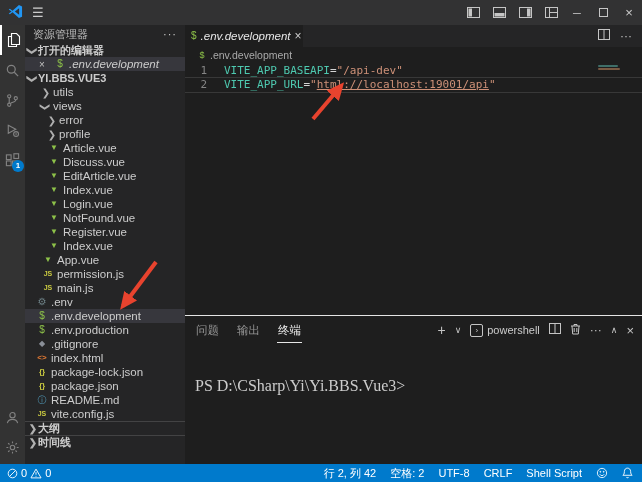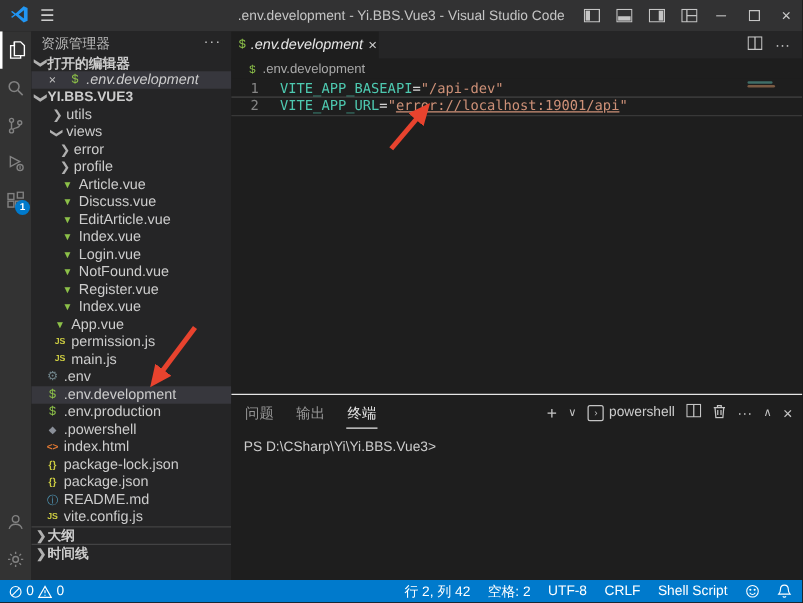--- a/index.html
+++ b/index.html
@@ -66,21 +66,21 @@
   
   .panel { height:149px; border-top:1px solid #e5e5e5; background:#1e1e1e; display:flex; flex-direction:column; }
   .panel-tabs { height:28px; display:flex; align-items:center; padding:0 8px 0 10px; }
   .ptab { margin-right:16px; font-size:11.5px; color:#969696; padding:5px 1px 4px; }
   .ptab.active { color:#e7e7e7; border-bottom:1px solid #e7e7e7; }
   .panel-actions { margin-left:auto; display:flex; align-items:center; gap:9px; color:#c5c5c5; font-size:12px; }
   .pa-plus { font-size:14px; }
   .pa-caret { font-size:9px; }
   .shell-pick { display:flex; align-items:center; gap:4px; font-size:11px; color:#cccccc; }
   .shell-icon { width:13px; height:13px; border:1px solid #c5c5c5; border-radius:2px; font-size:8px; line-height:11px; text-align:center; color:#c5c5c5; }
-  .terminal-body { padding:8px 0 0 10px; font-family:Liberation Sans, sans-serif; font-size:11px; color:#cccccc; }
+  .terminal-body { padding:8px 0 0 10px; font-family:Liberation Serif, serif; font-size:16px; color:#cccccc;margin-top:25px; }
 
   
   .statusbar { position:absolute; bottom:0; left:0; right:0; height:18px; background:#007acc; color:#ffffff; display:flex; align-items:center; font-size:11px; z-index:6; }
   .sb-left { display:flex; align-items:center; gap:3px; padding-left:7px; }
   .sb-right { margin-left:auto; display:flex; align-items:center; gap:14px; padding-right:9px; }
   .sb-item { display:flex; align-items:center; gap:3px; }
   .sb-icn svg { display:block; }
 
   
   .overlay { position:absolute; inset:0; z-index:20; pointer-events:none; }
@@ -92,21 +92,20 @@
 
   <div class="titlebar">
     <div class="tb-left">
       <span>
         <svg width="15" height="15" viewBox="0 0 24 24">
             <path fill="#2196f3" d="M17.5 1.5 7.2 10.9 3 7.7l-1.8 1 4.4 3.3-4.4 3.3 1.8 1 4.2-3.2 10.3 9.4 5-2.3V3.8l-5-2.3zm.3 5.2v10.6L11 12l6.8-5.3z"></path>
           </svg>
       </span>
       <span class="menu-icon">☰</span>
     </div>
-    <div class="tb-title">.env.development - Yi.BBS.Vue3 - Visual Studio Code</div>
     <div class="tb-right">
       <span class="tb-btn">
           <svg width="13" height="11" viewBox="0 0 13 11">
             <rect x="0.5" y="0.5" width="12" height="10" fill="none" stroke="#c5c5c5"></rect>
             <rect x="1.5" y="1.5" width="3.5" height="8" fill="#c5c5c5"></rect>
           </svg>
         </span>
       <span class="tb-btn">
           <svg width="13" height="11" viewBox="0 0 13 11">
             <rect x="0.5" y="0.5" width="12" height="10" fill="none" stroke="#c5c5c5"></rect>
@@ -275,21 +274,21 @@
         <div class="tree-row selected" style="padding-left: 10px;">
           <span class="ficon" style="color: rgb(141, 193, 73); font-size: 10px;">$</span>
           <span class="tree-label">.env.development</span>
         </div>
         <div class="tree-row" style="padding-left: 10px;">
           <span class="ficon" style="color: rgb(141, 193, 73); font-size: 10px;">$</span>
           <span class="tree-label">.env.production</span>
         </div>
         <div class="tree-row" style="padding-left: 10px;">
           <span class="ficon" style="color: rgb(138, 143, 152); font-size: 8px;">◆</span>
-          <span class="tree-label">.powershell</span>
+          <span class="tree-label">.gitignore</span>
         </div>
         <div class="tree-row" style="padding-left: 10px;">
           <span class="ficon" style="color: rgb(227, 121, 51); font-size: 8px; font-weight: bold;">&lt;&gt;</span>
           <span class="tree-label">index.html</span>
         </div>
         <div class="tree-row" style="padding-left: 10px;">
           <span class="ficon" style="color: rgb(203, 203, 65); font-size: 8px; font-weight: bold;">{}</span>
           <span class="tree-label">package-lock.json</span>
         </div>
         <div class="tree-row" style="padding-left: 10px;">
@@ -334,21 +333,21 @@
       <span class="ficon" style="color:#8dc149;font-size:9px;width:10px;">$</span>
       <span>.env.development</span>
     </div>
     <div class="code-area">
       <div class="code-line">
         <span class="gutter">1</span>
         <span class="code-text"><span class="tok-key">VITE_APP_BASEAPI</span><span class="tok-op">=</span><span class="tok-str">"/api-dev"</span></span>
       </div>
       <div class="code-line current">
         <span class="gutter">2</span>
-        <span class="code-text"><span class="tok-key">VITE_APP_URL</span><span class="tok-op">=</span><span class="tok-str">"</span><span class="tok-link">error://localhost:19001/api</span><span class="tok-str">"</span></span>
+        <span class="code-text"><span class="tok-key">VITE_APP_URL</span><span class="tok-op">=</span><span class="tok-str">"</span><span class="tok-link">html://localhost:19001/api</span><span class="tok-str">"</span></span>
       </div>
       <div class="minimap">
         <div class="mm-mark mm-1"></div>
         <div class="mm-mark mm-2"></div>
       </div>
     </div>
 
     <div class="panel">
       <div class="panel-tabs">
         <span id="panel-tabs-host" style="display:flex;align-items:center;">

